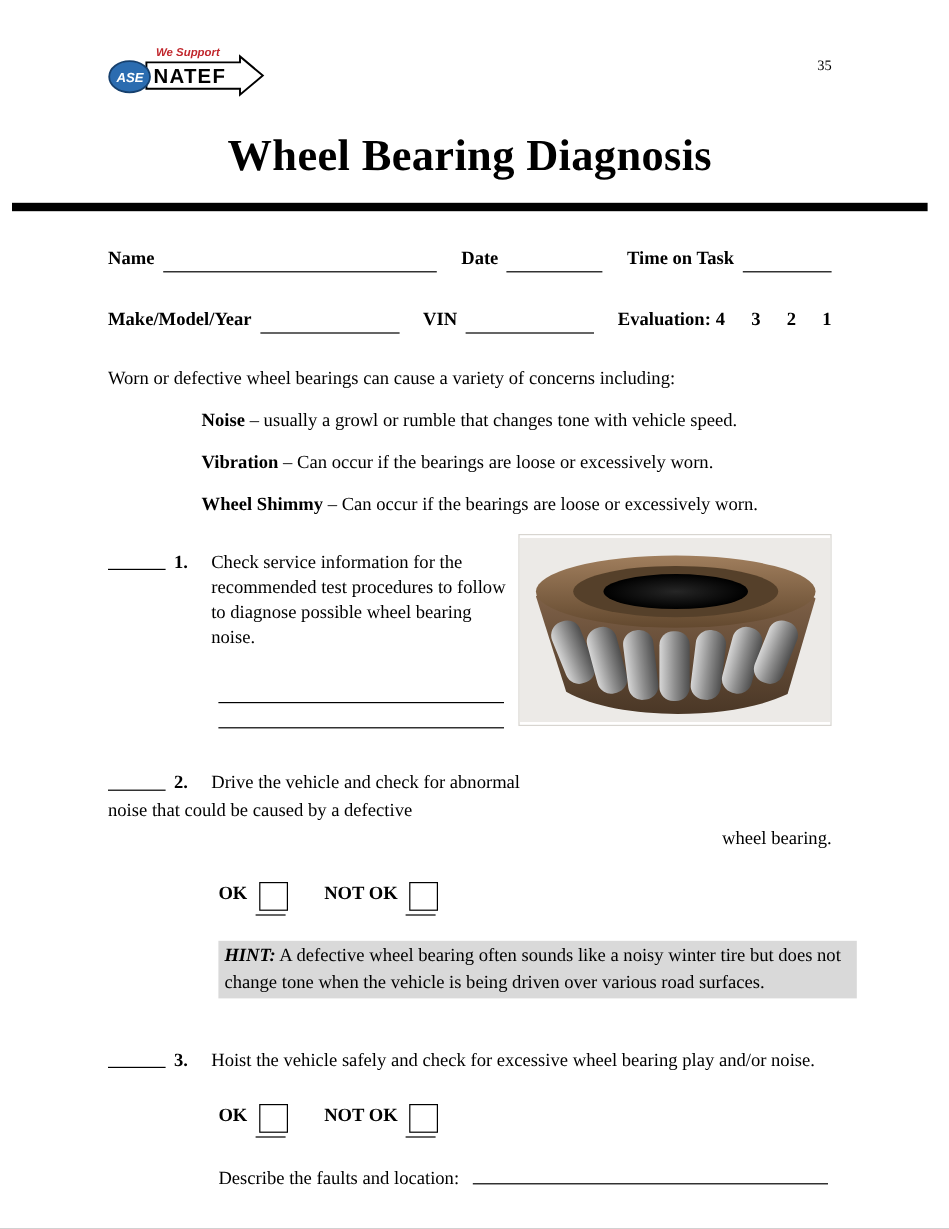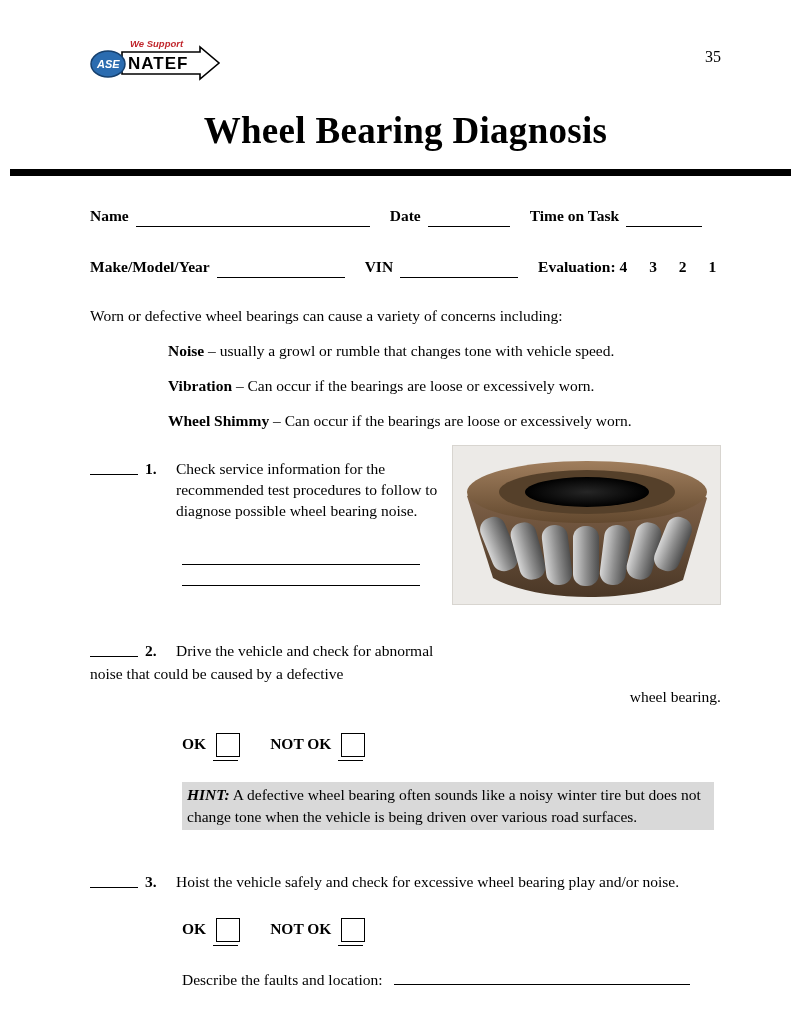--- a/index.html
+++ b/index.html
@@ -1,23 +1,23 @@
 <!DOCTYPE html>
 <html><head>
 <meta charset="utf-8">
 <style>
   html,body{margin:0;padding:0;background:#888;}
   .page{
     width:791px;height:1024px;box-sizing:border-box;
     margin:0 auto;background:#fff;color:#000;
-    padding:34px 70px 24px 90px;position:relative;
+    padding:34px 98px 24px 90px;position:relative;
     font-family:"Liberation Serif",serif;font-size:15.5px;line-height:1.35;
   }
   .top-row{display:flex;justify-content:space-between;align-items:flex-start;}
-  .page-number{font-size:16px;margin-top:12px;}
+  .page-number{font-size:12px;margin-top:12px;}
   .logo{width:132px;height:58px;}
   h1.title{text-align:center;font-size:37px;margin:14px 0 2px 0;letter-spacing:.3px;font-weight:bold;}
   .task-line{text-align:center;margin:0;line-height:1.3;}
   .task-line b{font-weight:bold;}
   .rule{height:7px;background:#000;margin:13px -80px 0 -80px;}
   .blank{display:inline-block;border-bottom:1.3px solid #000;height:15px;vertical-align:baseline;}
   .form-line{display:flex;align-items:flex-end;margin-top:30px;white-space:nowrap;}
   .form-line b{font-weight:bold;margin-right:7px;}
   .form-line .blank{margin-right:20px;}
   .eval-nums{font-weight:bold;word-spacing:18px;margin-left:4px;}

